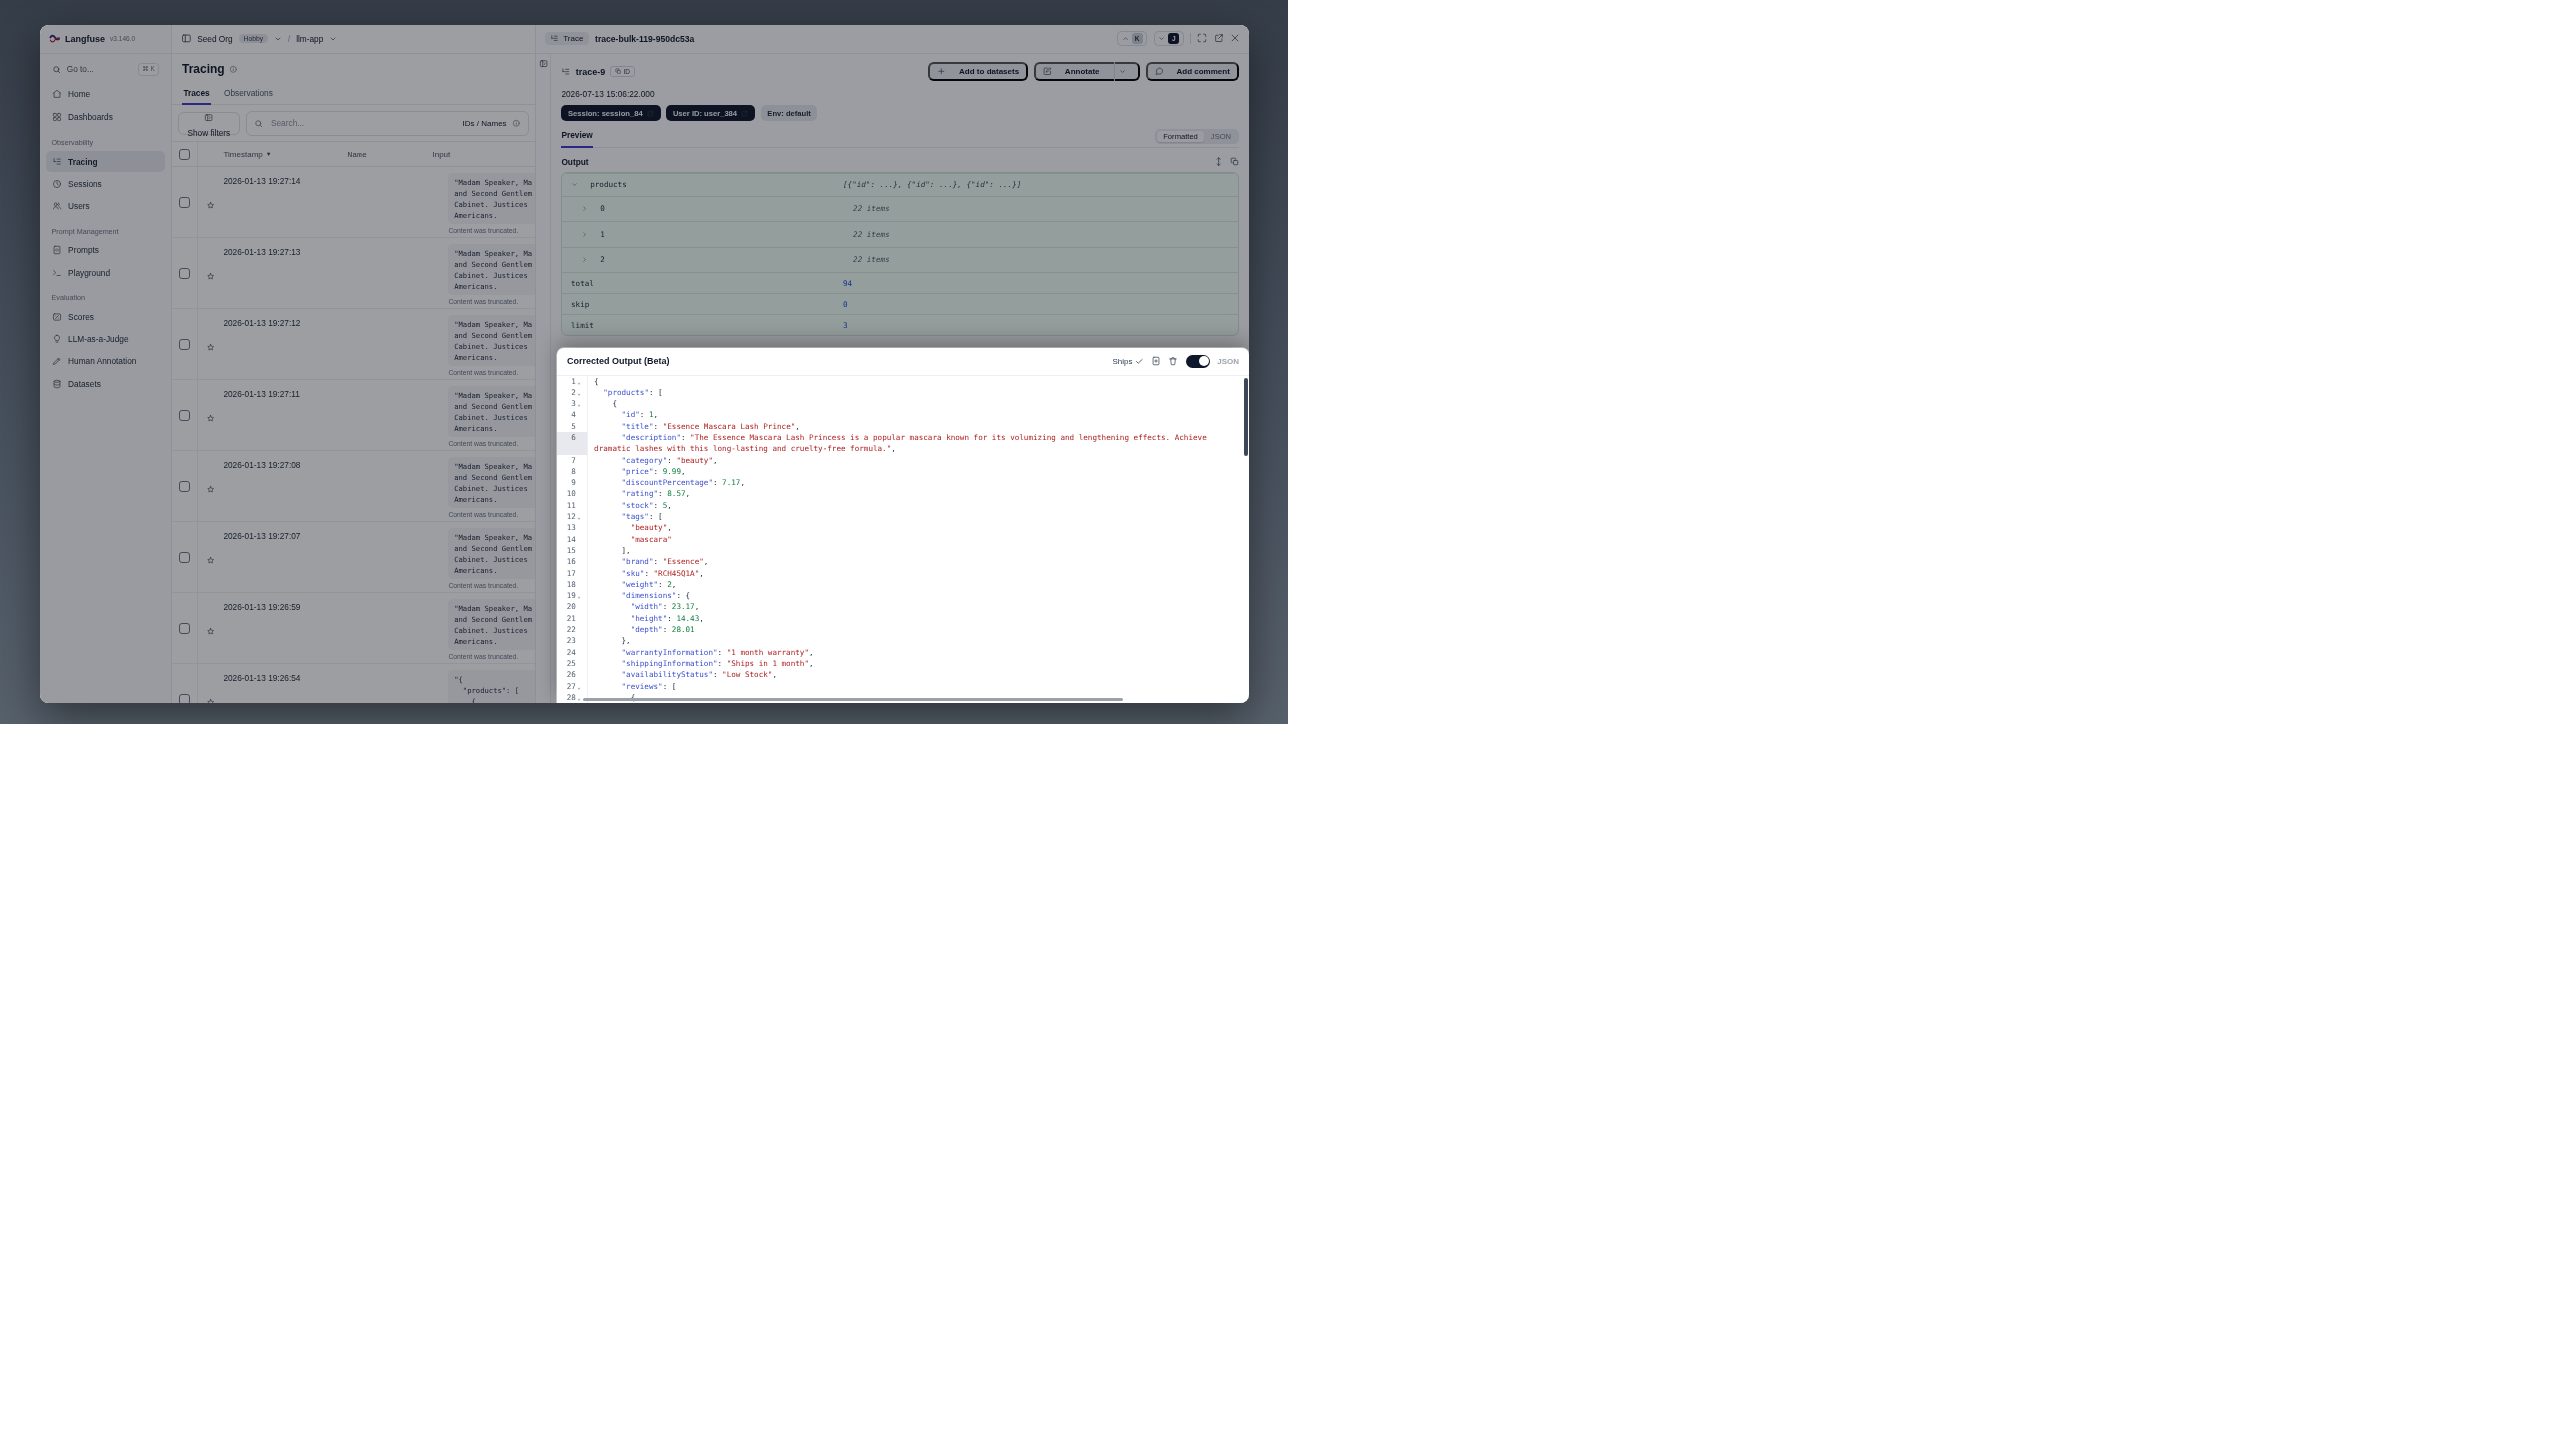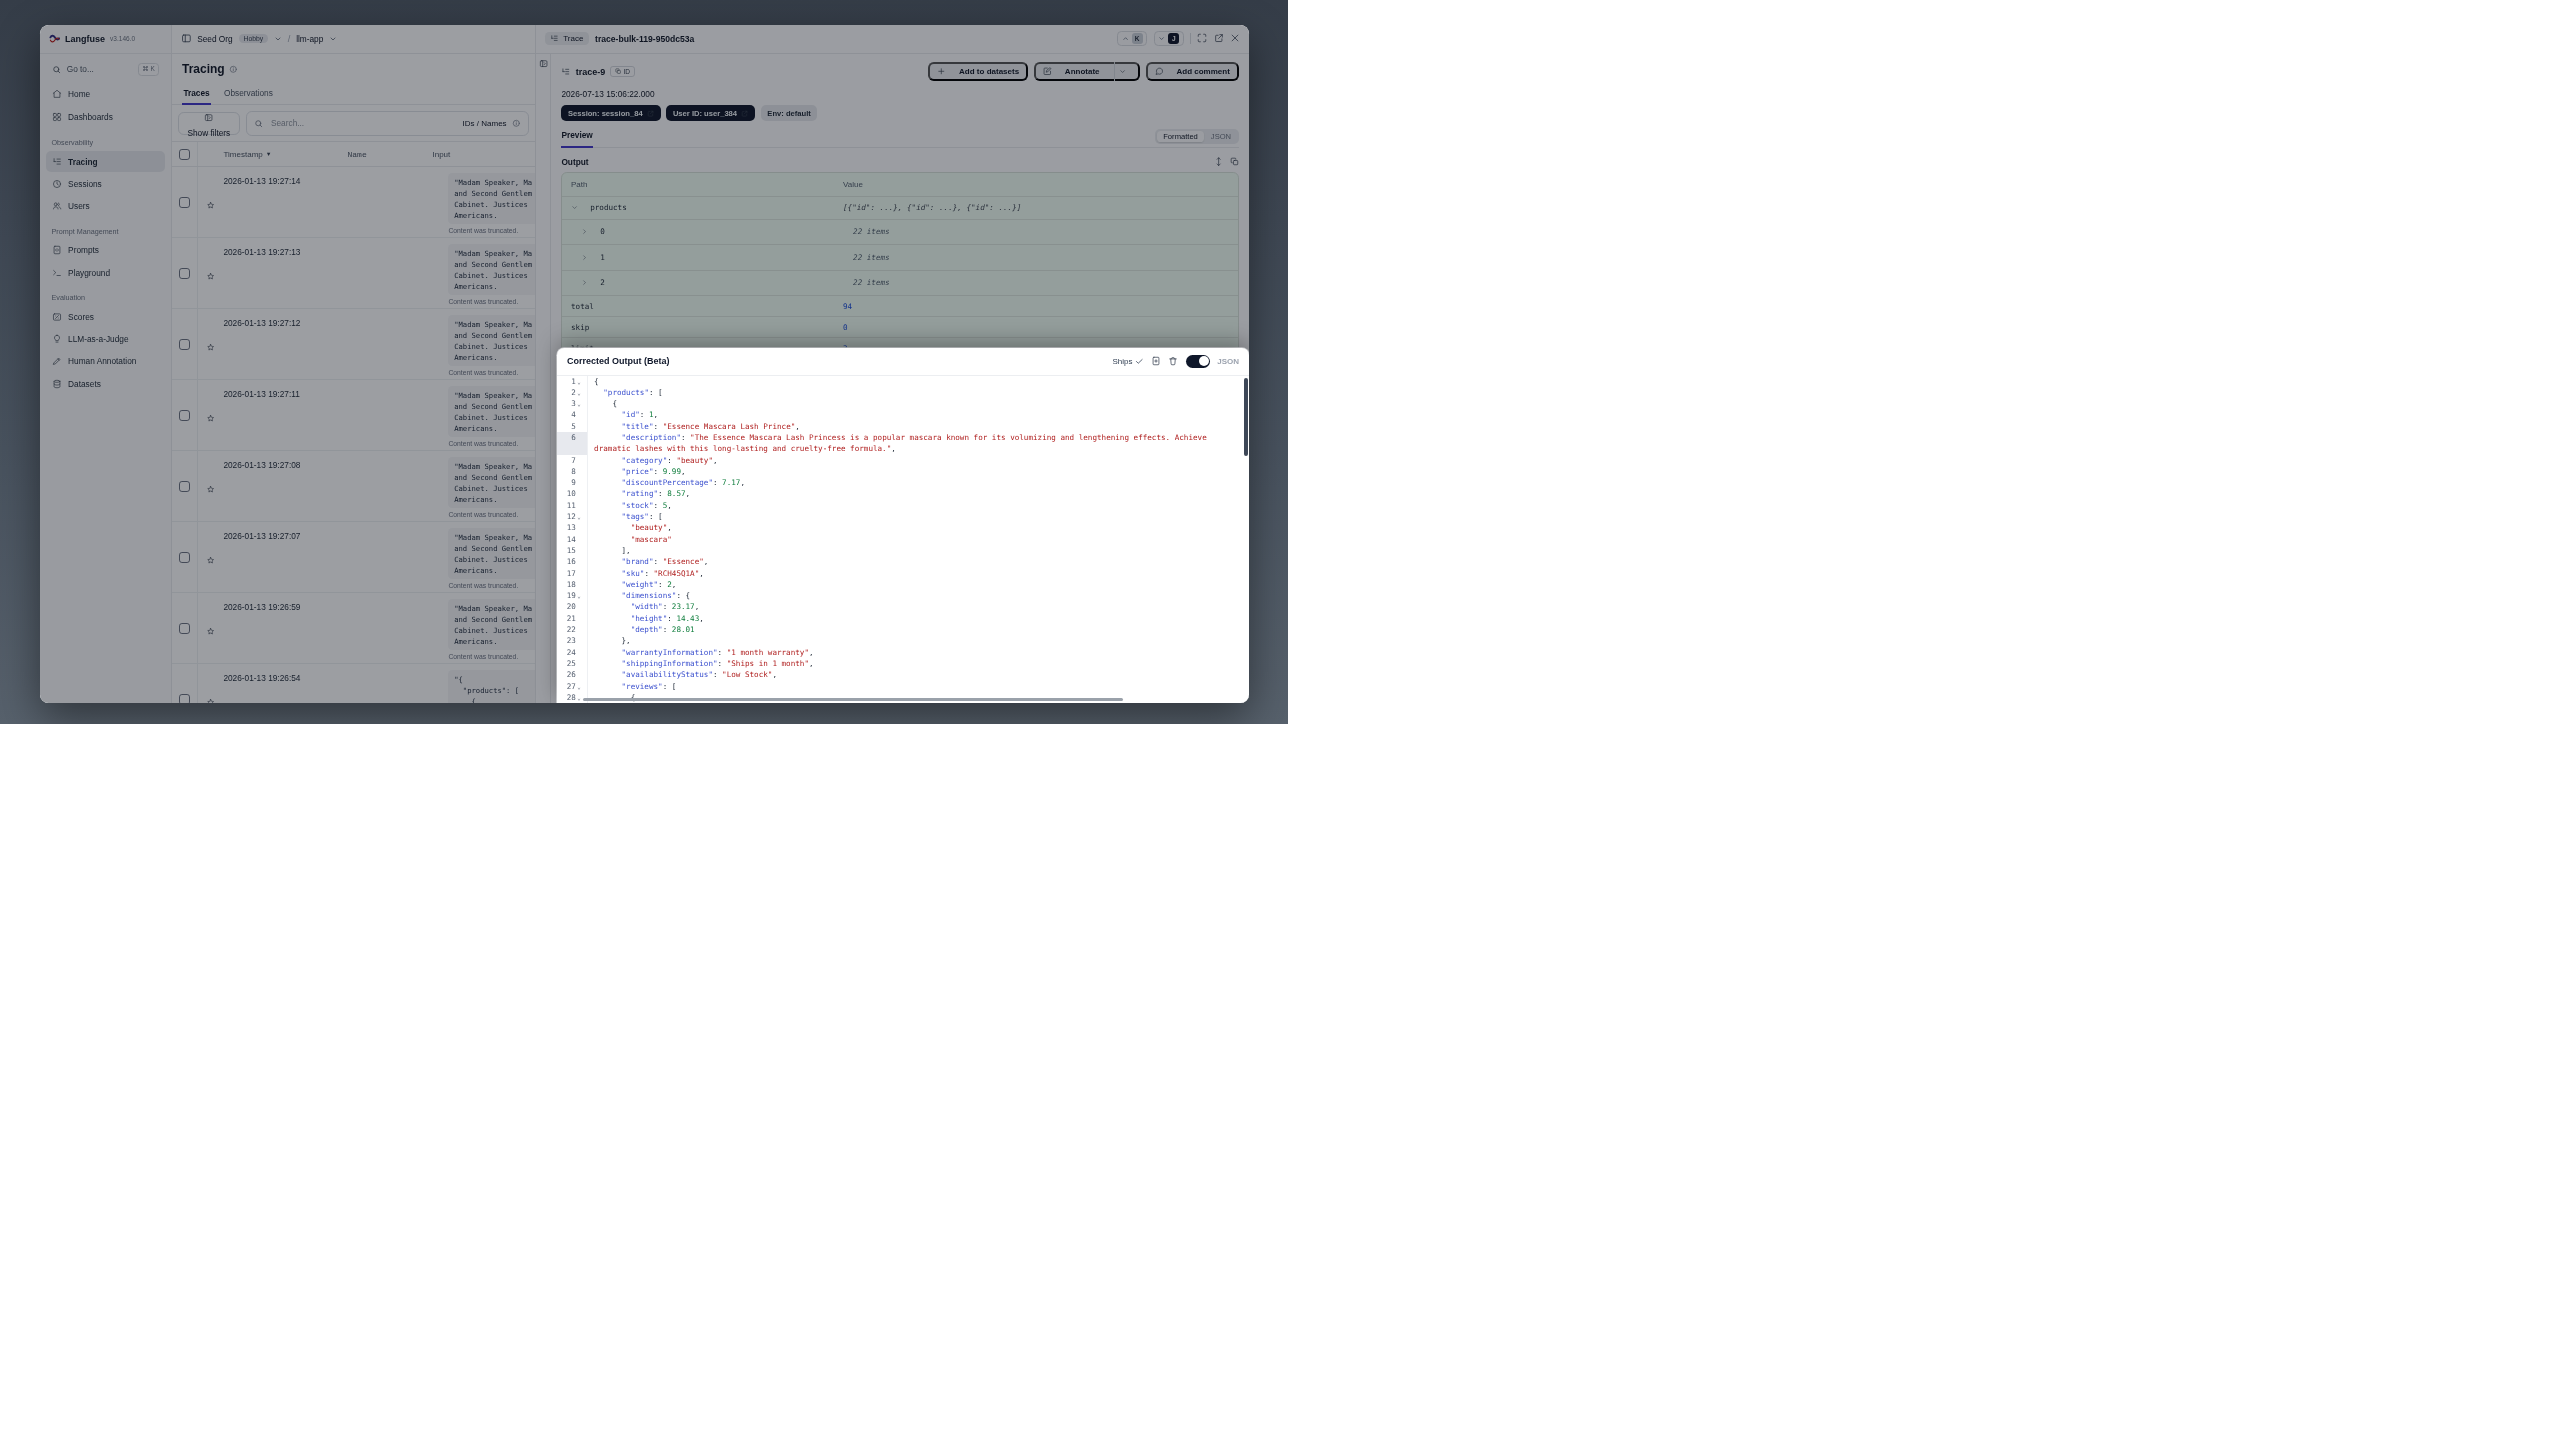--- a/index.html
+++ b/index.html
@@ -685,24 +685,20 @@
               </span>
               <span class="icn icon-btn">
                 <svg width="9.3" height="9.3" viewBox="0 0 24 24" fill="none" stroke="currentColor" stroke-width="1.8" stroke-linecap="round">
                     <rect x="9" y="9" width="11" height="11" rx="2"></rect>
                     <path d="M6 15H5a2 2 0 0 1-2-2V5a2 2 0 0 1 2-2h8a2 2 0 0 1 2 2v1"></path>
                   </svg>
               </span>
             </span>
           </div>
           <div class="output-table">
-            <div class="ot-head">
-              <span class="ot-path-col">Path</span>
-              <span>Value</span>
-            </div>
             <div id="output-rows">
                 <div class="ot-row h30">
                   <span class="ot-path">
                     <span class="ot-chev">
                       <svg width="7.2" height="7.2" viewBox="0 0 24 24" fill="none" stroke="currentColor" stroke-width="1.7" stroke-linecap="round" stroke-linejoin="round">
                         <path d="M6 9l6 6 6-6"></path>
                       </svg>
                     </span>
                     <span>products</span>
                   </span>

